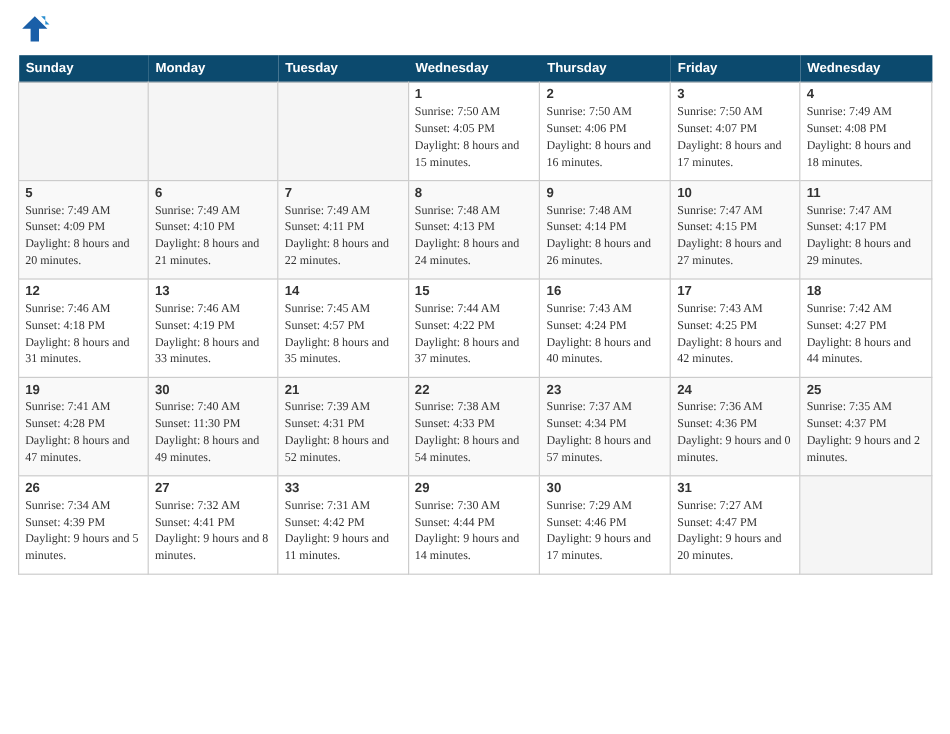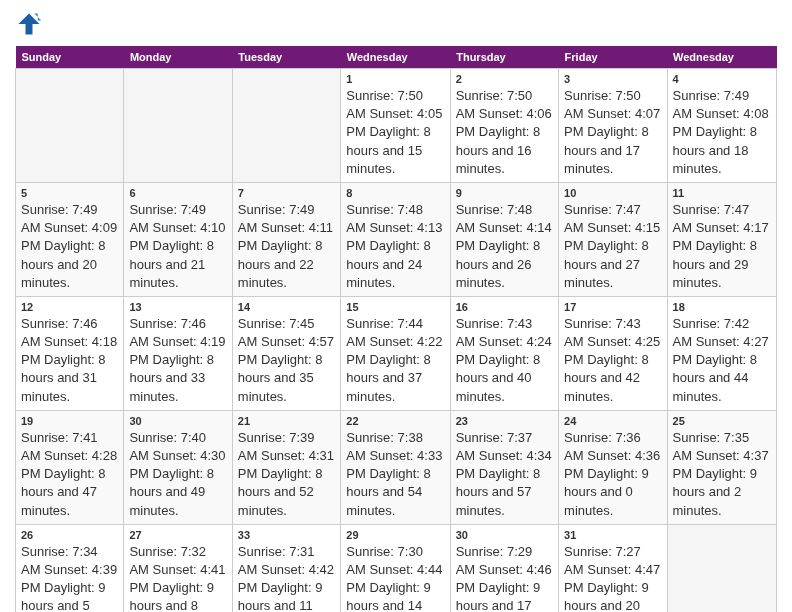--- a/index.html
+++ b/index.html
@@ -48,21 +48,21 @@
     .location {
       font-size: 14px;
       color: #555;
     }
     .calendar {
       width: 100%;
       border-collapse: collapse;
       font-size: 10px;
     }
     .calendar th {
-      background-color: #701a75;
+      background-color: #0c4a6e;
       color: white;
       text-align: left;
       padding: 5px 6px;
       font-size: 11px;
       font-weight: bold;
     }
     .calendar td {
       border: 1px solid #ccc;
       vertical-align: top;
       padding: 4px 5px;
@@ -74,23 +74,24 @@
     .calendar tr:nth-child(even) td {
       background: #f9f9f9;
     }
     .day-num {
       font-weight: bold;
       font-size: 11px;
       margin-bottom: 2px;
       display: block;
     }
     .day-info {
-      font-size: 13px;
+      font-size: 10px;
       line-height: 1.4;
       color: #333;
+      font-family: Liberation Serif, serif;
     }
     .empty-cell {
       background: #f5f5f5 !important;
     }
   </style>
 </head>
 <body>
 
 <div class="container">
   <div class="header">
@@ -262,21 +263,21 @@
           <td>
             <span class="day-num">19</span>
             <div class="day-info">Sunrise: 7:41 AM
 Sunset: 4:28 PM
 Daylight: 8 hours
 and 47 minutes.</div>
           </td>
           <td>
             <span class="day-num">30</span>
             <div class="day-info">Sunrise: 7:40 AM
-Sunset: 4:30 PM
+Sunset: 11:30 PM
 Daylight: 8 hours
 and 49 minutes.</div>
           </td>
           <td>
             <span class="day-num">21</span>
             <div class="day-info">Sunrise: 7:39 AM
 Sunset: 4:31 PM
 Daylight: 8 hours
 and 52 minutes.</div>
           </td>

